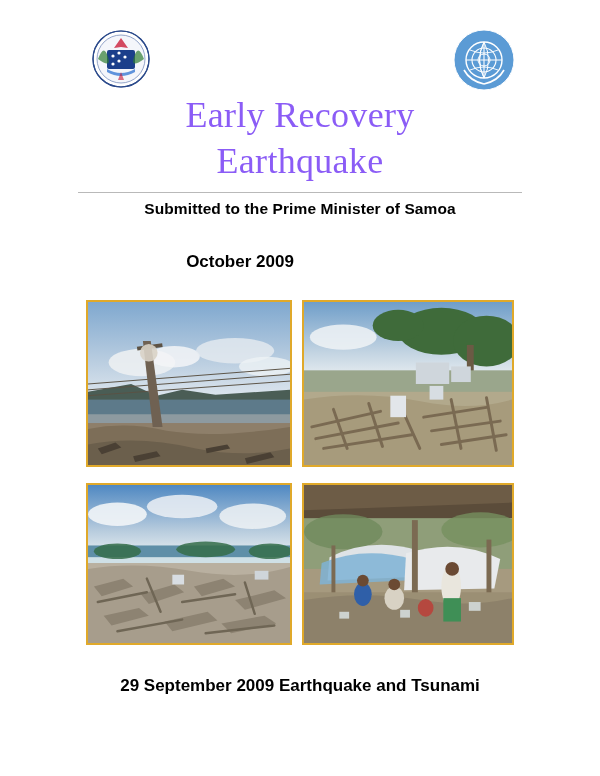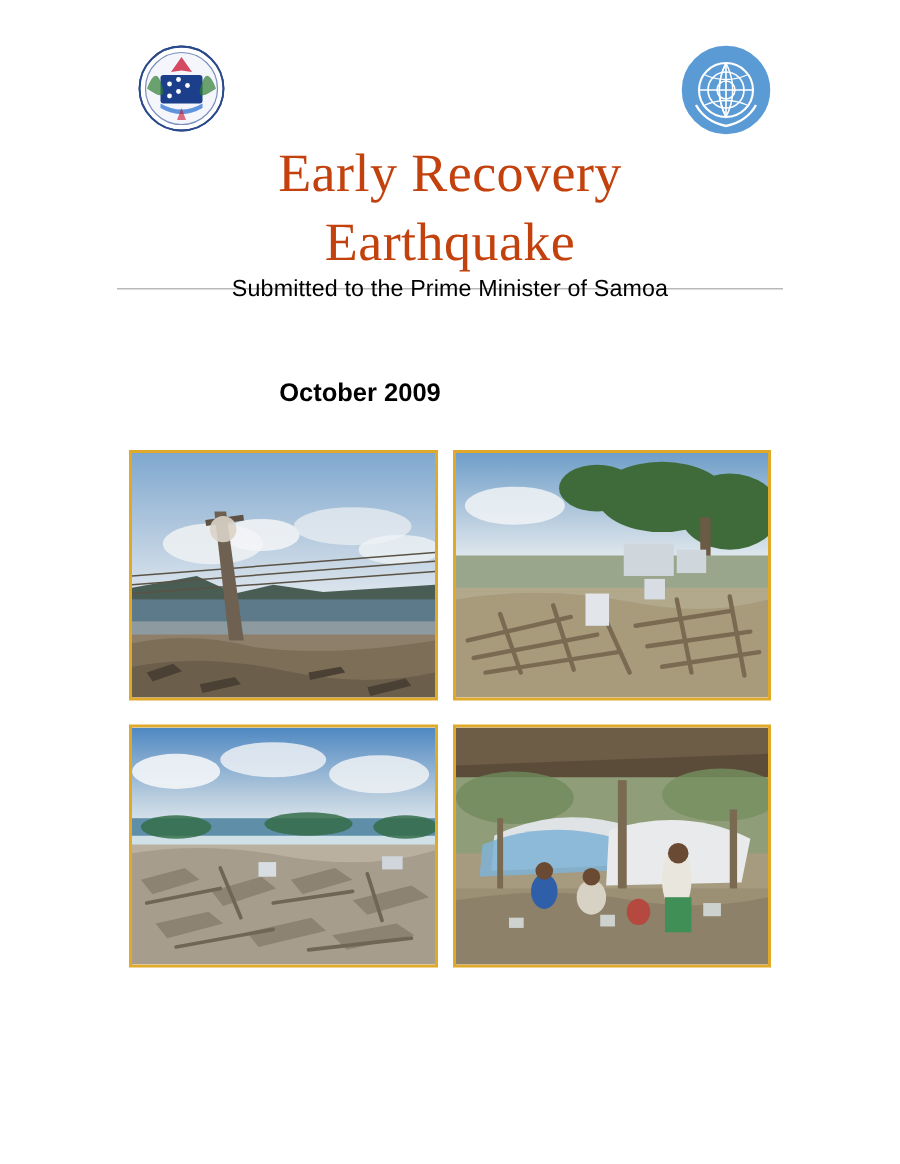--- a/index.html
+++ b/index.html
@@ -38,21 +38,21 @@
     left: 150px;
     top: 0;
     width: 300px;
     text-align: center;
   }
   .title-line {
     font-family: "Liberation Serif", serif;
     font-size: 36px;
     line-height: 46px;
     font-weight: 400;
-    color: #c2410c;
+    color: #8b5cf6;
     letter-spacing: 0.3px;
   }
 
   .rule {
     position: absolute;
     left: 78px;
     top: 100px;
     width: 444px;
     height: 1px;
     background: #b9b9b9;
@@ -62,26 +62,26 @@
   .emblem {
     position: absolute;
     top: 28px;
   }
   .emblem-samoa { left: 90px; width: 62px; height: 62px; }
   .emblem-un    { left: 452px; width: 64px; height: 64px; }
 
   
   .subtitle {
     position: absolute;
-    top: 184px;
+    top: 200px;
     left: 0;
     width: 600px;
     text-align: center;
     font-size: 15.5px;
-    font-weight: normal;
+    font-weight: bold;
     letter-spacing: 0.1px;
   }
   .date {
     position: absolute;
     top: 252px;
     left: 0;
     width: 480px;
     text-align: center;
     font-size: 17px;
     font-weight: bold;
@@ -333,14 +333,15 @@
         <g fill="#cdd2cf">
           <rect x="98" y="128" width="10" height="8"></rect>
           <rect x="168" y="120" width="12" height="9"></rect>
           <rect x="36" y="130" width="10" height="7"></rect>
         </g>
       </svg>
     </div>
 
   </div>
 
+  <div class="footer">29 September 2009 Earthquake and Tsunami</div>
 
 </div>
 
 </body></html>

